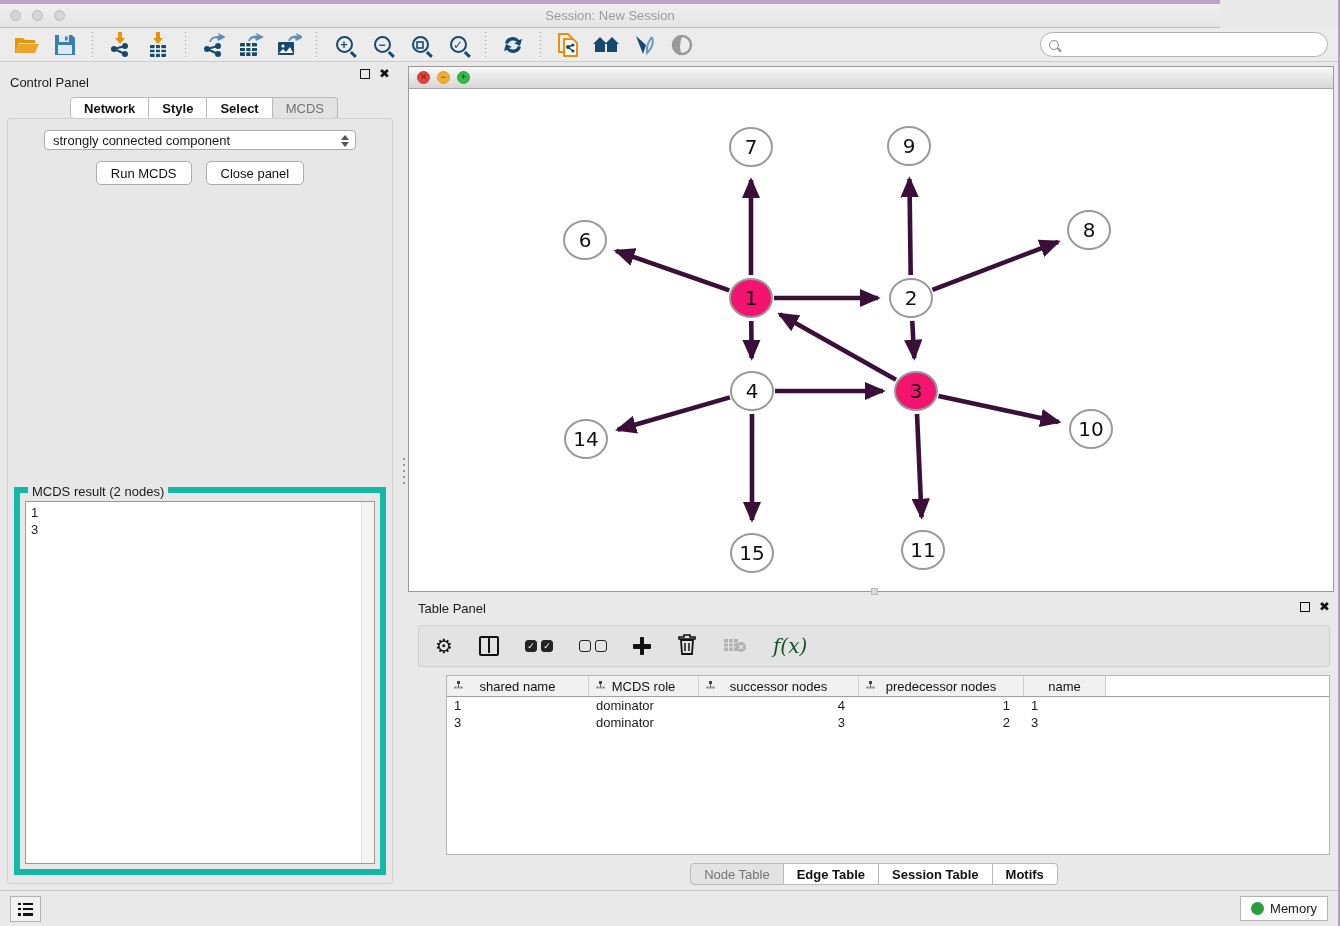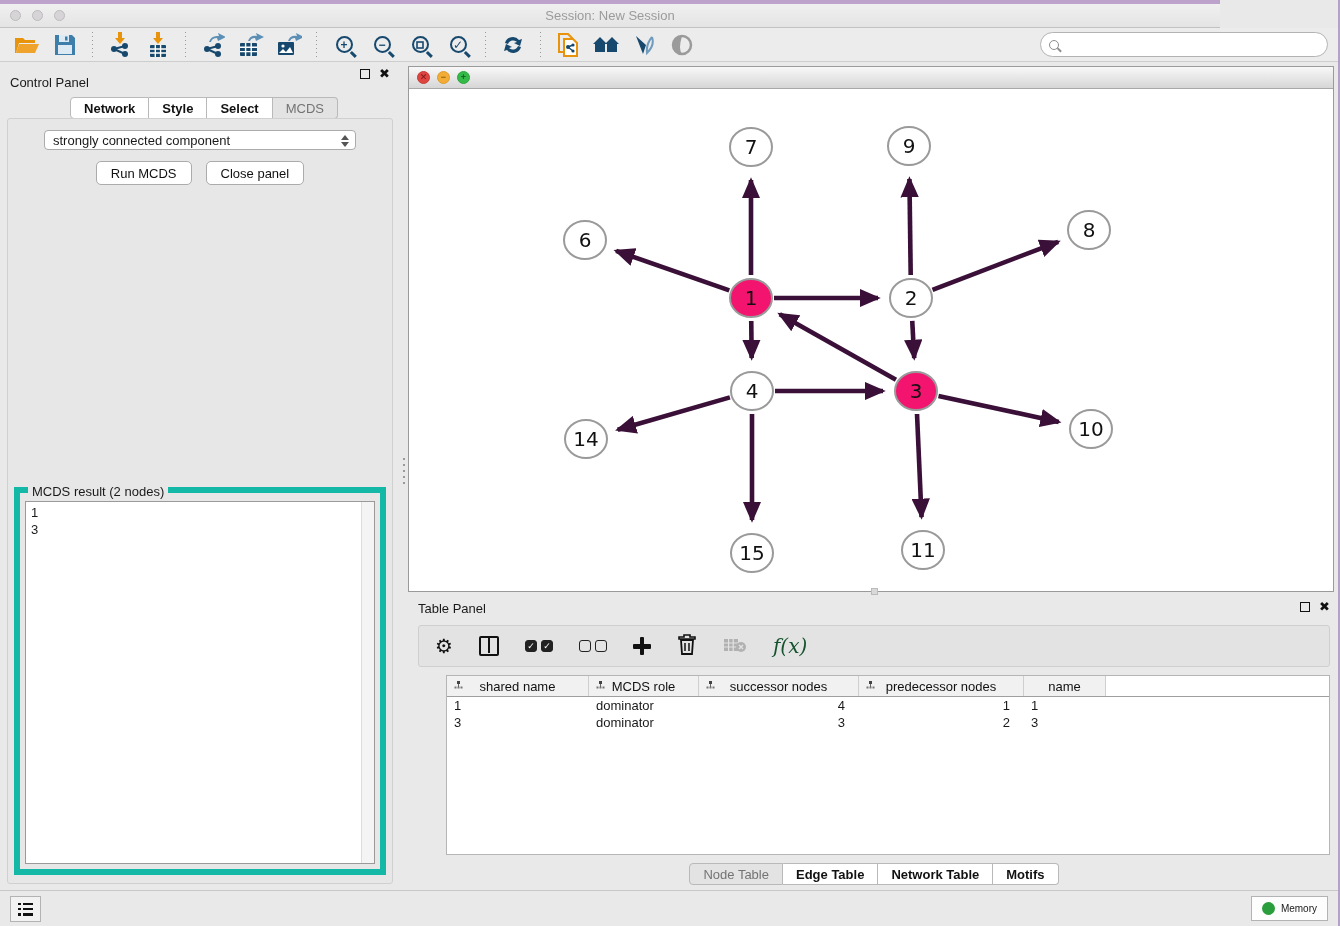--- a/index.html
+++ b/index.html
@@ -119,21 +119,21 @@
   .tp-tabs{ position:absolute; left:0; bottom:5px; width:100%; display:flex; justify-content:center;}
 
   
   .status-bar{ position:absolute; left:0; top:890px; width:1340px; height:36px; background:#e9e9e9; border-top:1px solid #c8c8c8;}
   .list-btn{ position:absolute; left:10px; top:5px; width:31px; height:26px; background:#f2f2f2;
     border:1px solid #b3b3b3; display:flex; align-items:center; justify-content:center;}
   .list-icon{ width:15px; height:13px; display:flex; flex-direction:column; justify-content:space-between;}
   .list-icon i{ display:block; height:2.5px; background:#111; position:relative; margin-left:5px;}
   .list-icon i::before{ content:""; position:absolute; left:-5px; top:0; width:2.5px; height:2.5px; background:#111;}
   .memory-btn{ position:absolute; right:12px; top:5px; height:25px; padding:0 10px; background:#fdfdfd;
-    border:1px solid #b3b3b3; display:flex; align-items:center; gap:6px; font-size:10px;}
+    border:1px solid #b3b3b3; display:flex; align-items:center; gap:6px; font-size:13px;}
   .mem-dot{ width:13px; height:13px; border-radius:50%; background:#2a9d3c;}
 
   svg text{ user-select:none; }
 </style>
 </head>
 <body>
 
 <div class="titlebar">
   <span class="traffic t1"></span>
   <span class="traffic t2"></span>
@@ -456,21 +456,21 @@
           <div class="dt-cell col-1">dominator</div>
           <div class="dt-cell col-2 num">3</div>
           <div class="dt-cell col-3 num">2</div>
           <div class="dt-cell col-4">3</div>
         </div>
       </div>
   </div>
   <div class="tp-tabs" id="tp-tabs">
       <div class="tab-btn disabled">Node Table</div>
       <div class="tab-btn">Edge Table</div>
-      <div class="tab-btn">Network Table</div>
+      <div class="tab-btn">Session Table</div>
       <div class="tab-btn">Motifs</div>
     </div>
 </div>
 
 <div class="status-bar">
   <div class="list-btn">
     <span class="list-icon">
         <i></i>
         <i></i>
         <i></i>

